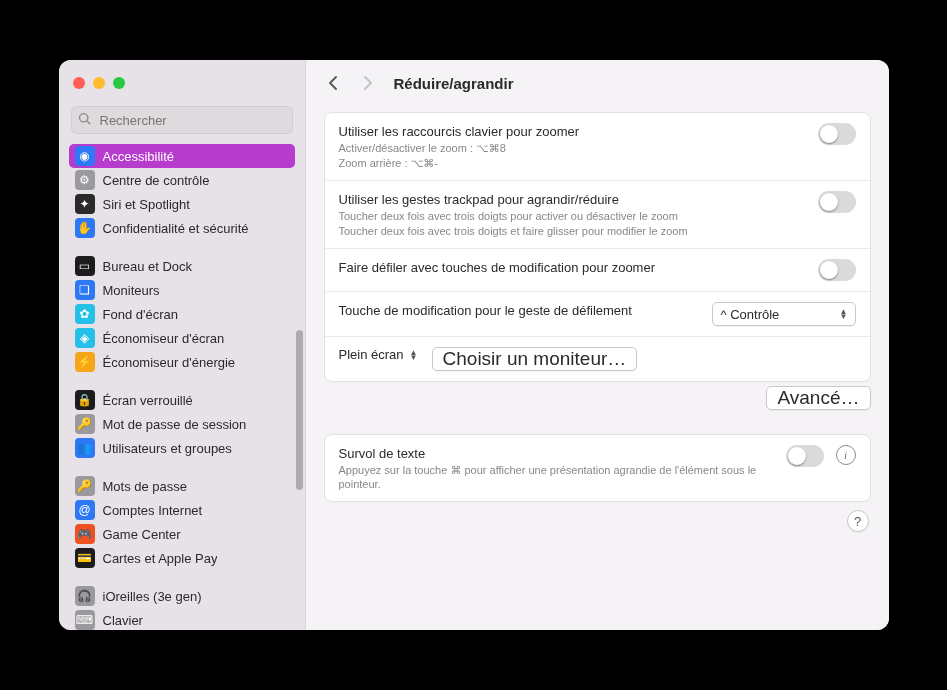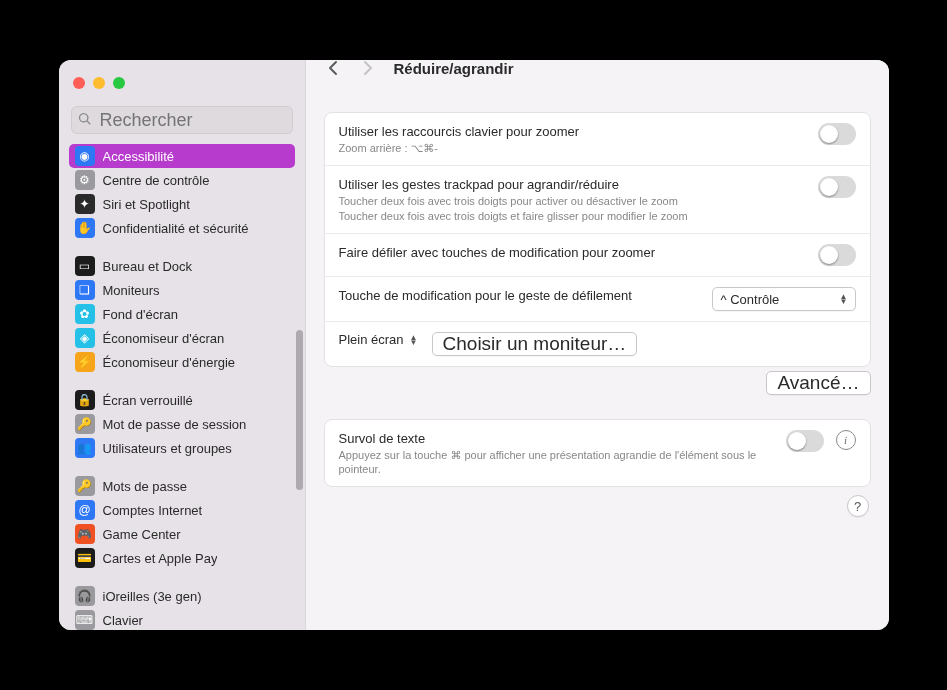--- a/index.html
+++ b/index.html
@@ -46,21 +46,21 @@
   .tl-close{background:#ff5f57;}
   .tl-min{background:#febc2e;}
   .tl-max{background:#28c840;}
   .search{
     margin:0 12px 8px;display:flex;align-items:center;height:26px;
     background:var(--search-bg);border-radius:6px;padding:0 6px;gap:6px;
     border:1px solid rgba(0,0,0,.06);
   }
   .search svg{width:14px;height:14px;fill:#8b8b8b;}
   .search input{
-    border:0;background:transparent;outline:0;width:100%;font-size:18px;color:#c2410c;
+    border:0;background:transparent;outline:0;width:100%;font-size:13px;color:#c2410c;
   }
   .list{flex:1;overflow-y:auto;padding-bottom:10px;position:relative;}
   .group{margin-top:14px;}
   .group:first-child{margin-top:2px;}
   .item{
     display:flex;align-items:center;gap:8px;
     height:24px;margin:0 10px;padding:0 6px;border-radius:5px;
     cursor:default;
   }
   .item.active{background:var(--accent);color:#fff;}
@@ -72,21 +72,21 @@
 
   
   .scroll-ind{
     position:absolute;right:2px;top:270px;width:7px;height:160px;border-radius:4px;
     background:rgba(0,0,0,.25);
   }
 
   
   .main{flex:1;background:var(--main-bg);display:flex;flex-direction:column;overflow:hidden;}
   .main-header{
-    height:46px;display:flex;gap:18px;padding:0 20px;
+    height:46px;display:flex;align-items:center;gap:18px;padding:0 20px;
   }
   .nav-arrow{width:16px;height:16px;display:flex;align-items:center;justify-content:center;}
   .nav-arrow svg{width:11px;height:16px;}
   .page-title{font-weight:600;font-size:15px;}
   .content{flex:1;overflow-y:auto;padding:6px 18px 18px;}
   .card{
     background:var(--card);border:1px solid var(--card-border);border-radius:8px;
     margin-bottom:8px;
   }
   .row{
@@ -259,20 +259,21 @@
       </div>
       <div class="page-title">Réduire/agrandir</div>
     </div>
 
     <div class="content">
 
       <div class="card">
         <div class="row">
           <div class="txt">
             <div class="ttl">Utiliser les raccourcis clavier pour zoomer</div>
+            <div class="sub">Activer/désactiver le zoom : ⌥⌘8</div>
             <div class="sub">Zoom arrière : ⌥⌘-</div>
           </div>
           <div class="switch"></div>
         </div>
         <div class="row">
           <div class="txt">
             <div class="ttl">Utiliser les gestes trackpad pour agrandir/réduire</div>
             <div class="sub">Toucher deux fois avec trois doigts pour activer ou désactiver le zoom</div>
             <div class="sub">Toucher deux fois avec trois doigts et faire glisser pour modifier le zoom</div>
           </div>

